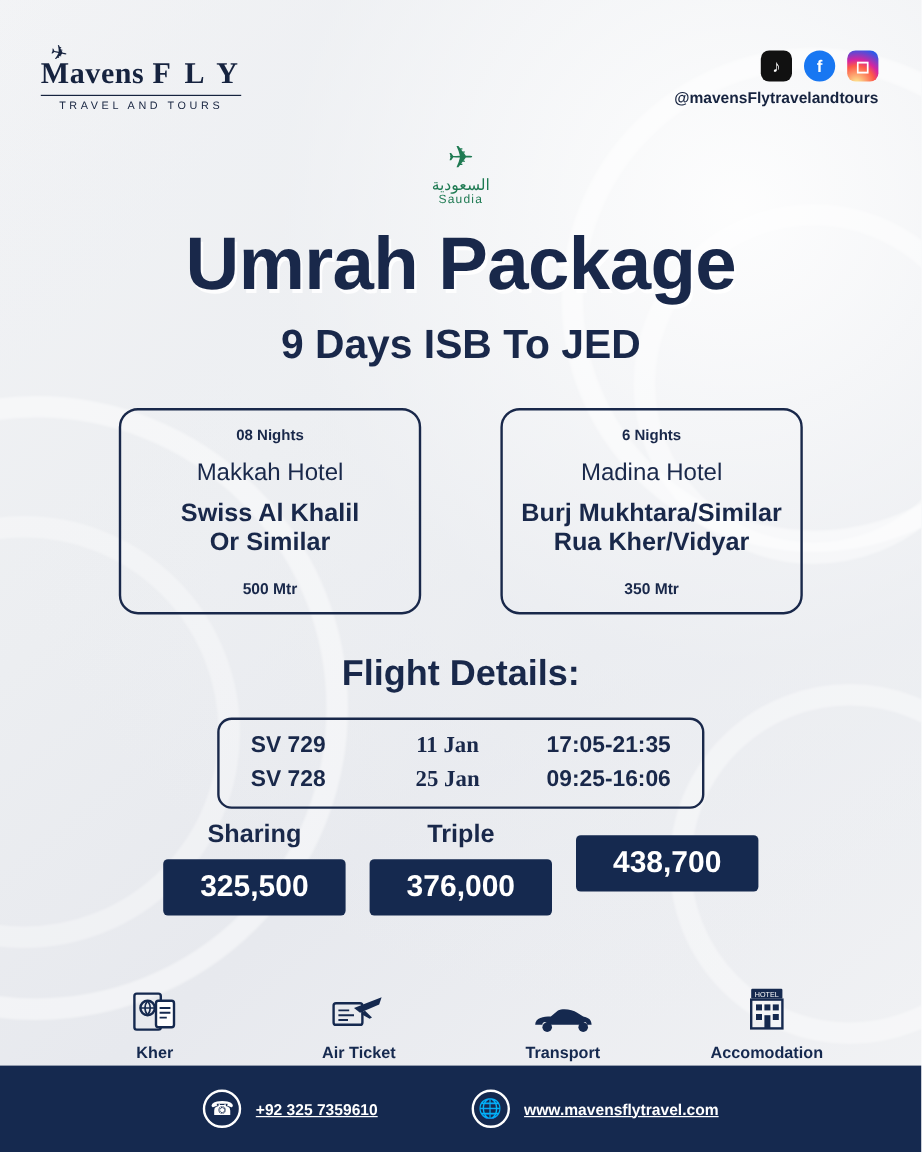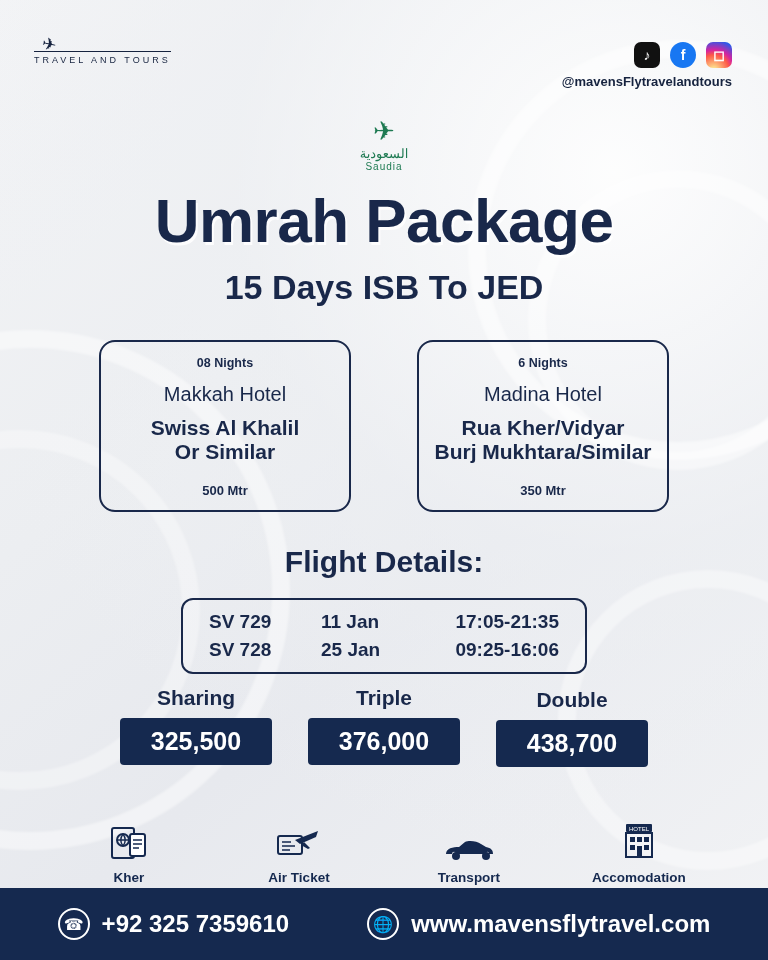--- a/index.html
+++ b/index.html
@@ -85,25 +85,25 @@
     position: absolute; top: 545px; width: 100%; text-align: center;
     font-size: 30px; font-weight: 600; color: #19284a;
   }
   .fd-box {
     position: absolute; top: 598px; left: 50%; transform: translateX(-50%);
     border: 2px solid #19284a; border-radius: 12px; padding: 8px 26px;
     color: #19284a;
   }
   .fd-row { display: flex; align-items: baseline; font-size: 19px; font-weight: 700; padding: 3px 0; }
   .fd-row .c1 { width: 112px; text-align: left; }
-  .fd-row .c2 { width: 104px; text-align: left; }
+  .fd-row .c2 { width: 104px; text-align: center; font-family: Liberation Serif, serif; }
   .fd-row .c3 { width: 134px; text-align: right; font-weight: 600; }
 
   
-  .prices { position: absolute; top: 684px; left: 0; width: 100%; display: flex; justify-content: center; gap: 36px; align-items: center; }
+  .prices { position: absolute; top: 684px; left: 0; width: 100%; display: flex; justify-content: center; gap: 20px; }
   .pcol { width: 152px; text-align: center; }
   .pcol .plabel { font-size: 21px; font-weight: 700; color: #19284a; }
   .pcol .pval {
     margin-top: 8px; background: #15294f; color: #fff; border-radius: 4px;
     padding: 9px 0; font-size: 25px; font-weight: 700;
   }
   .pcol.offset { margin-top: 4px; }
 
   
   .incl { position: absolute; top: 818px; left: 0; width: 100%; display: flex; justify-content: center; gap: 52px; }
@@ -114,37 +114,41 @@
   
   .footer {
     position: absolute; bottom: 0; left: 0; width: 100%; height: 72px;
     background: #15294f; display: flex; align-items: center; justify-content: center; gap: 78px;
   }
   .fitem { display: flex; align-items: center; gap: 12px; color: #fff; }
   .fitem .fico {
     width: 32px; height: 32px; border-radius: 50%; border: 2px solid #fff;
     display: flex; align-items: center; justify-content: center; font-size: 16px;
   }
-  .fitem .ftext { font-size: 24px; font-weight: 700; }
+  .fitem .ftext { font-size: 13px; font-weight: 700; text-decoration: underline; }
 </style>
 </head>
 <body>
 
 <div class="poster">
   <div class="bg-swirl s1"></div>
   <div class="bg-swirl s2"></div>
   <div class="bg-swirl s3"></div>
   <div class="bg-swirl s4"></div>
   <div class="bg-swirl s5"></div>
 
   <div class="content">
 
     <div class="header">
       <div class="logo">
         <span class="plane">✈</span>
+        <div class="brand">
+          <span>Mavens</span>
+          <span class="fly">F L Y</span>
+        </div>
         <div class="rule"></div>
         <div class="tag">TRAVEL AND TOURS</div>
       </div>
 
       <div class="social">
         <div class="social-icons">
           <span class="si si-tiktok">♪</span>
           <span class="si si-fb">f</span>
           <span class="si si-ig">◻</span>
         </div>
@@ -152,39 +156,39 @@
       </div>
     </div>
 
     <div class="airline">
       <div class="mark">✈</div>
       <div class="ar">السعودية</div>
       <div class="en">Saudia</div>
     </div>
 
     <div class="title">Umrah Package</div>
-    <div class="subtitle">15 Days ISB To JED</div>
+    <div class="subtitle">9 Days ISB To JED</div>
 
     <div class="hotels">
       <div class="hcard">
         <div class="nights">08 Nights</div>
         <div class="city">Makkah Hotel</div>
         <div class="name">
           <div>Swiss Al Khalil</div>
           <div>Or Similar</div>
         </div>
         <div class="dist">500 Mtr</div>
       </div>
 
       <div class="hcard">
         <div class="nights">6 Nights</div>
         <div class="city">Madina Hotel</div>
         <div class="name">
+          <div>Burj Mukhtara/Similar</div>
           <div>Rua Kher/Vidyar</div>
-          <div>Burj Mukhtara/Similar</div>
         </div>
         <div class="dist">350 Mtr</div>
       </div>
     </div>
 
     <div class="fd-title">Flight Details:</div>
     <div class="fd-box">
       <div class="fd-row">
         <span class="c1">SV 729</span>
         <span class="c2">11 Jan</span>
@@ -200,21 +204,20 @@
     <div class="prices">
       <div class="pcol">
         <div class="plabel">Sharing</div>
         <div class="pval">325,500</div>
       </div>
       <div class="pcol">
         <div class="plabel">Triple</div>
         <div class="pval">376,000</div>
       </div>
       <div class="pcol offset">
-        <div class="plabel">Double</div>
         <div class="pval">438,700</div>
       </div>
     </div>
 
     <div class="incl">
       <div class="icol">
         <div class="ico">
           <svg width="42" height="42" viewBox="0 0 42 42">
             <rect x="4" y="6" width="22" height="30" rx="2" fill="none" stroke="#15294f" stroke-width="2"></rect>
             <circle cx="15" cy="18" r="6" fill="none" stroke="#15294f" stroke-width="2"></circle>

